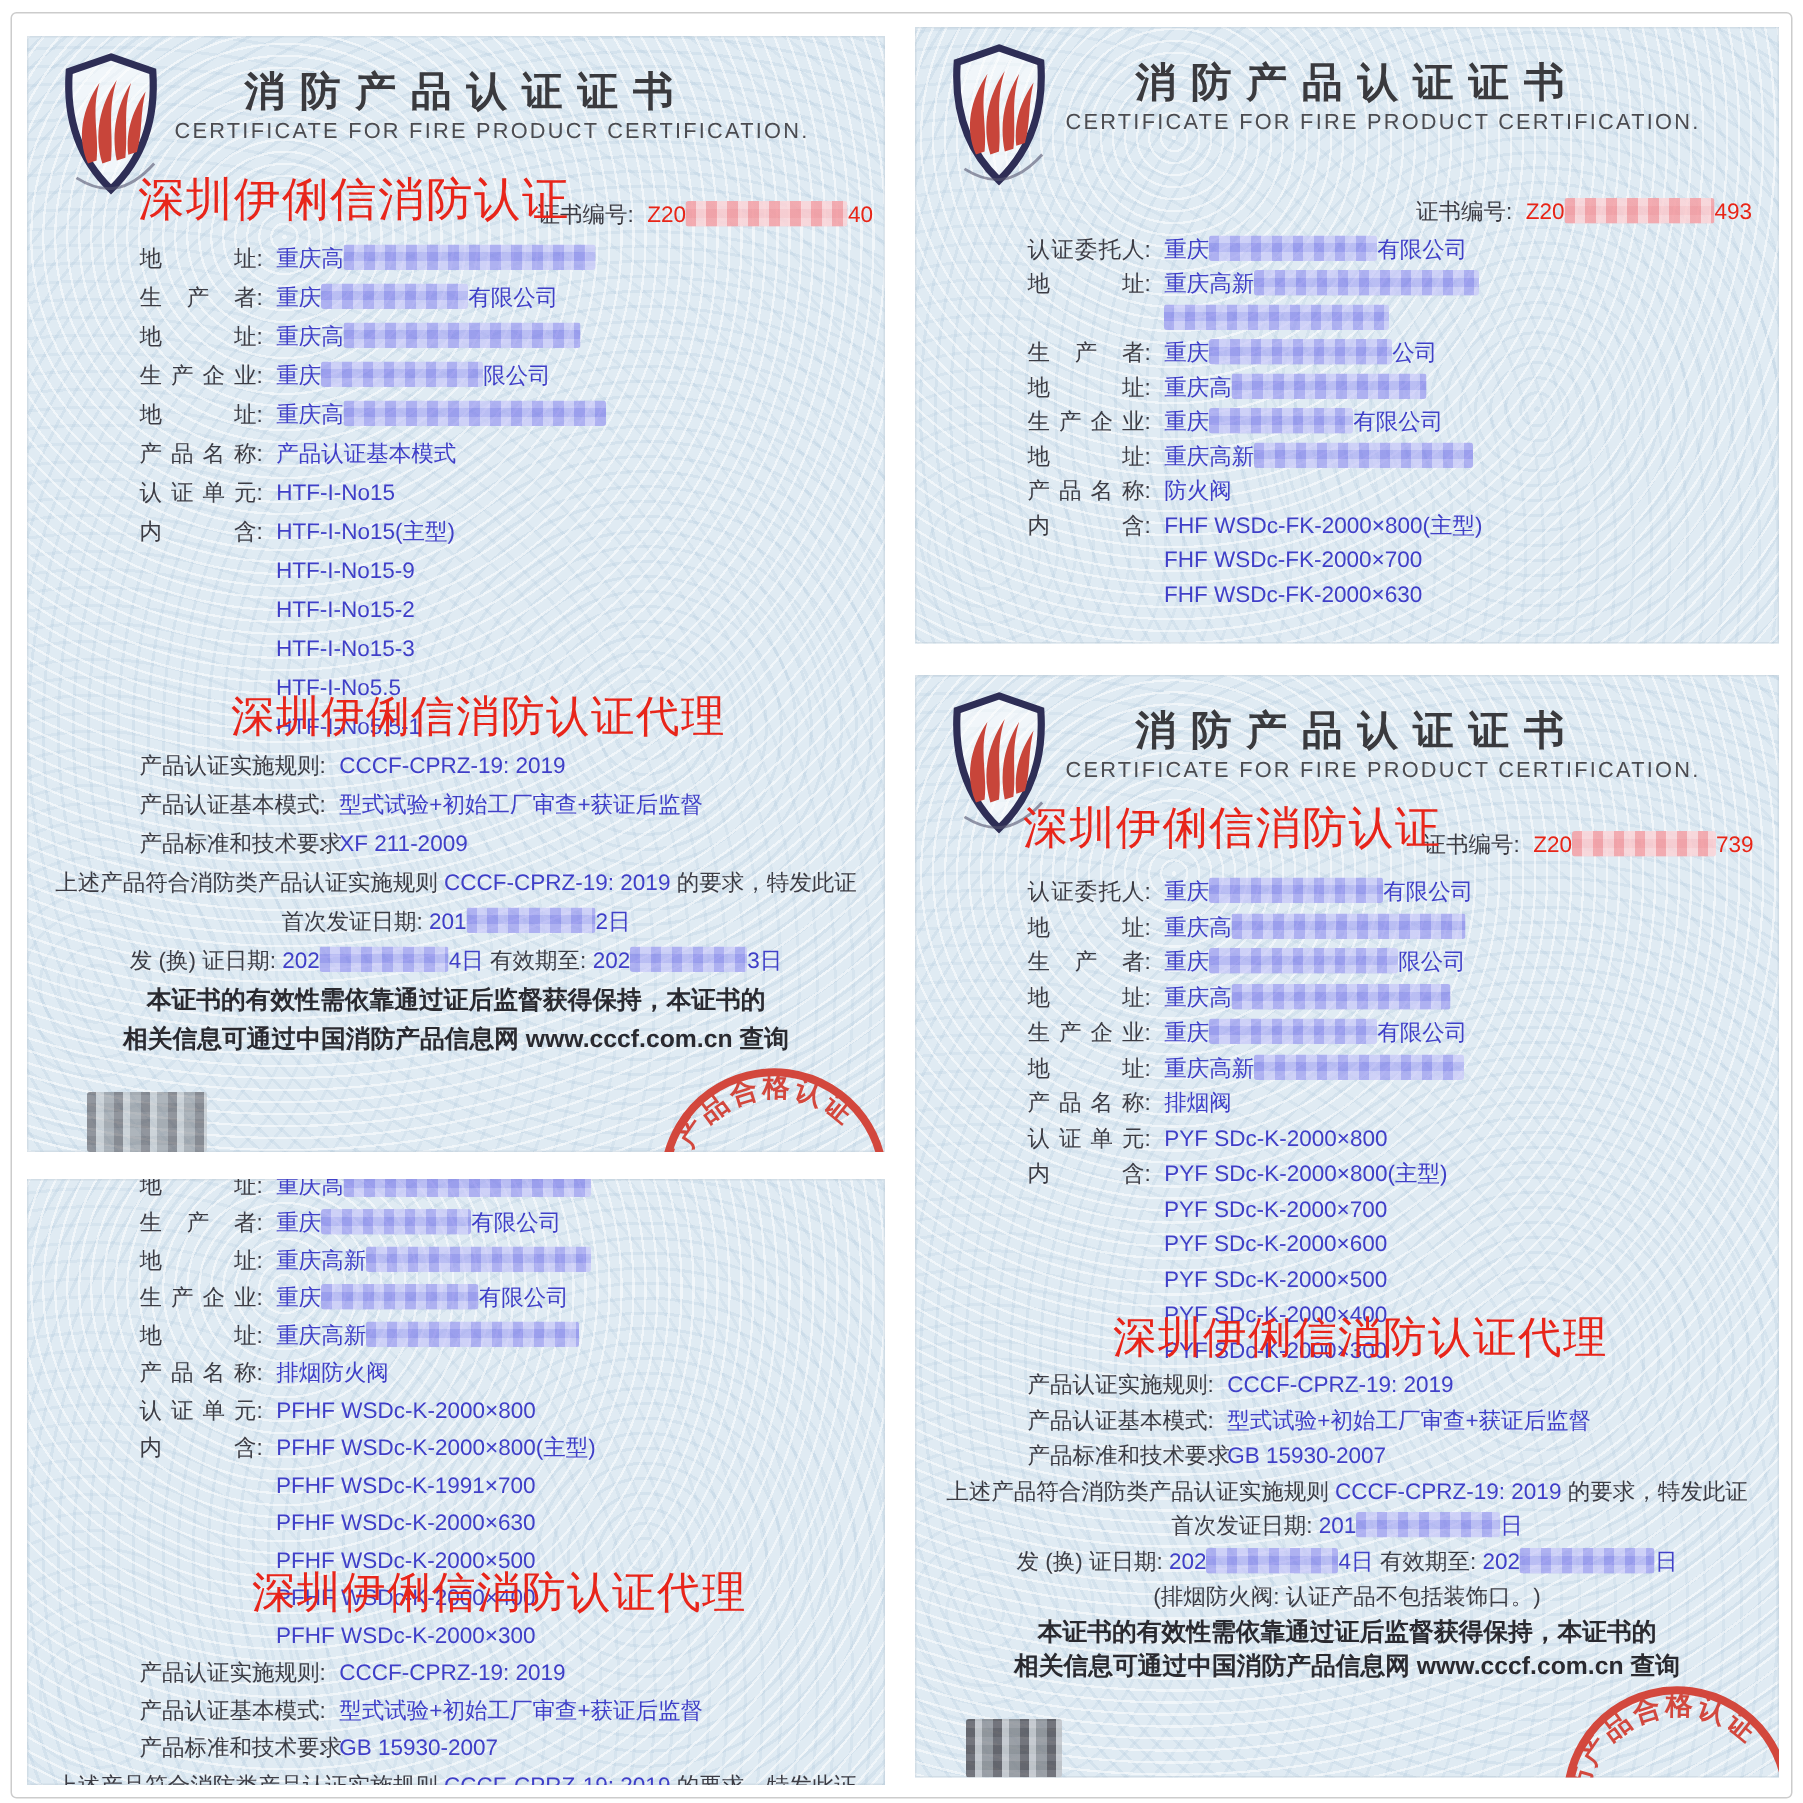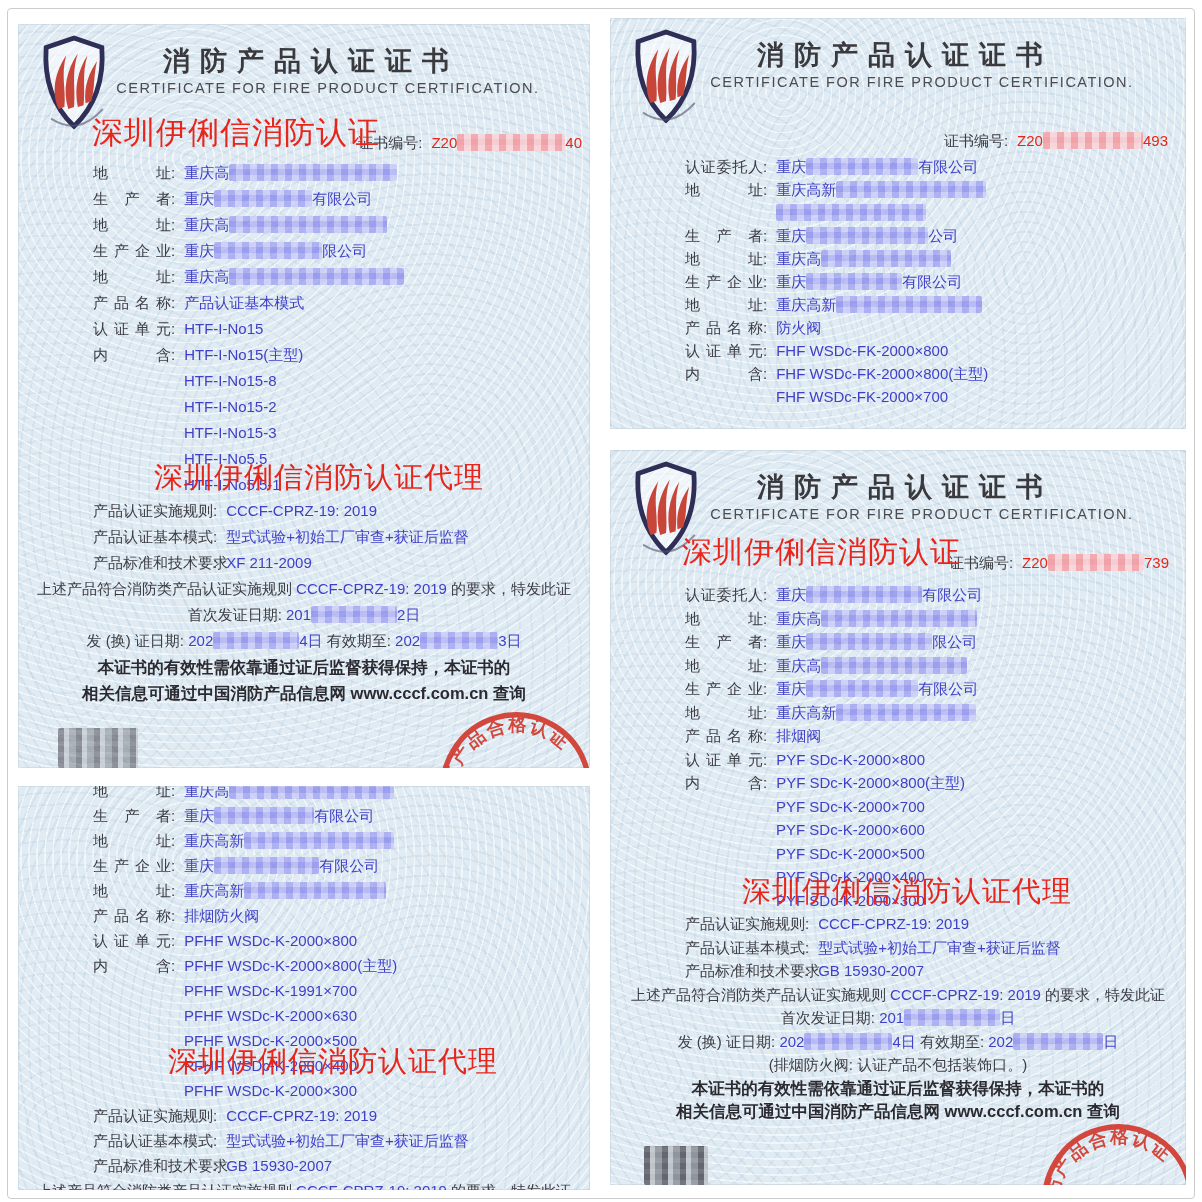--- a/index.html
+++ b/index.html
@@ -129,21 +129,21 @@
   <div class="ov ov-long">深圳伊俐信消防认证代理</div>
   <div class="rows">
       <div class="row field"><span class="flabel">地址</span><span class="sg dark colon">:</span><span class="sg blue">重庆高</span><span class="blur" style="width: 168px;"></span></div>
       <div class="row field"><span class="flabel">生产者</span><span class="sg dark colon">:</span><span class="sg blue">重庆</span><span class="blur" style="width: 98px;"></span><span class="sg blue">有限公司</span></div>
       <div class="row field"><span class="flabel">地址</span><span class="sg dark colon">:</span><span class="sg blue">重庆高</span><span class="blur" style="width: 158px;"></span></div>
       <div class="row field"><span class="flabel">生产企业</span><span class="sg dark colon">:</span><span class="sg blue">重庆</span><span class="blur" style="width: 108px;"></span><span class="sg blue">限公司</span></div>
       <div class="row field"><span class="flabel">地址</span><span class="sg dark colon">:</span><span class="sg blue">重庆高</span><span class="blur" style="width: 175px;"></span></div>
       <div class="row field"><span class="flabel">产品名称</span><span class="sg dark colon">:</span><span class="sg blue">产品认证基本模式</span></div>
       <div class="row field"><span class="flabel">认证单元</span><span class="sg dark colon">:</span><span class="sg blue">HTF-I-No15</span></div>
       <div class="row field"><span class="flabel">内含</span><span class="sg dark colon">:</span><span class="sg blue">HTF-I-No15(主型)</span></div>
-      <div class="row cont"><span class="sg blue">HTF-I-No15-8</span></div>
+      <div class="row cont"><span class="sg blue">HTF-I-No15-9</span></div>
       <div class="row cont"><span class="sg blue">HTF-I-No15-2</span></div>
       <div class="row cont"><span class="sg blue">HTF-I-No15-3</span></div>
       <div class="row cont"><span class="sg blue">HTF-I-No5.5</span></div>
       <div class="row cont"><span class="sg blue">HTF-I-No5.5-1</span></div>
       <div class="row field"><span class="flabel wide">产品认证实施规则</span><span class="sg dark colon">:</span><span class="sg blue">CCCF-CPRZ-19: 2019</span></div>
       <div class="row field"><span class="flabel wide">产品认证基本模式</span><span class="sg dark colon">:</span><span class="sg blue">型式试验+初始工厂审查+获证后监督</span></div>
       <div class="row field"><span class="flabel wide">产品标准和技术要求</span><span class="sg dark colon">:</span><span class="sg blue">XF 211-2009</span></div>
       <div class="row center"><span class="sg dark">上述产品符合消防类产品认证实施规则 </span><span class="sg blue">CCCF-CPRZ-19: 2019</span><span class="sg dark"> 的要求，特发此证</span></div>
       <div class="row center"><span class="sg dark">首次发证日期: </span><span class="sg blue">201</span><span class="blur" style="width: 86px;"></span><span class="sg blue">2日</span></div>
       <div class="row center"><span class="sg dark">发 (换) 证日期: </span><span class="sg blue">202</span><span class="blur" style="width: 86px;"></span><span class="sg blue">4日</span><span class="sg dark"> 有效期至: </span><span class="sg blue">202</span><span class="blur" style="width: 78px;"></span><span class="sg blue">3日</span></div>
@@ -199,23 +199,23 @@
   <div class="certno"><span class="sg dark">证书编号</span><span class="sg dark colon">:</span><span><span class="sg red">Z20</span><span class="blur blur-red" style="width: 100px;"></span><span class="sg red">493</span></span></div>
   <div class="rows">
       <div class="row field"><span class="flabel">认证委托人</span><span class="sg dark colon">:</span><span class="sg blue">重庆</span><span class="blur" style="width: 112px;"></span><span class="sg blue">有限公司</span></div>
       <div class="row field"><span class="flabel">地址</span><span class="sg dark colon">:</span><span class="sg blue">重庆高新</span><span class="blur" style="width: 150px;"></span></div>
       <div class="row cont"><span class="blur" style="width: 150px;"></span></div>
       <div class="row field"><span class="flabel">生产者</span><span class="sg dark colon">:</span><span class="sg blue">重庆</span><span class="blur" style="width: 122px;"></span><span class="sg blue">公司</span></div>
       <div class="row field"><span class="flabel">地址</span><span class="sg dark colon">:</span><span class="sg blue">重庆高</span><span class="blur" style="width: 130px;"></span></div>
       <div class="row field"><span class="flabel">生产企业</span><span class="sg dark colon">:</span><span class="sg blue">重庆</span><span class="blur" style="width: 96px;"></span><span class="sg blue">有限公司</span></div>
       <div class="row field"><span class="flabel">地址</span><span class="sg dark colon">:</span><span class="sg blue">重庆高新</span><span class="blur" style="width: 146px;"></span></div>
       <div class="row field"><span class="flabel">产品名称</span><span class="sg dark colon">:</span><span class="sg blue">防火阀</span></div>
-      <div class="row field"><span class="flabel">认证单元</span><span class="sg dark colon">:</span><span class="sg blue">FHF WSDc-FK-2000×800</span></div>
       <div class="row field"><span class="flabel">内含</span><span class="sg dark colon">:</span><span class="sg blue">FHF WSDc-FK-2000×800(主型)</span></div>
       <div class="row cont"><span class="sg blue">FHF WSDc-FK-2000×700</span></div>
+      <div class="row cont"><span class="sg blue">FHF WSDc-FK-2000×630</span></div>
     </div>
 </div>
 
 <div class="cert" id="cert-d">
   <svg class="logo" viewBox="0 0 100 110">
     <path d="M50 6 L79 16 C81 44 75 74 50 98 C25 74 19 44 21 16 Z" fill="rgba(255,255,255,.55)" stroke="#2e2e56" stroke-width="5"></path>
     <path d="M34 80 C26 62 30 42 42 24 C36 44 42 60 40 78 Z" fill="#c8453a"></path>
     <path d="M44 80 C38 60 42 40 54 22 C47 44 52 60 50 78 Z" fill="#c8453a"></path>
     <path d="M54 78 C50 58 54 40 64 24 C58 44 62 58 60 76 Z" fill="#c8453a"></path>
     <path d="M62 74 C60 56 66 42 74 30 C70 46 72 58 68 72 Z" fill="#c8453a"></path>

